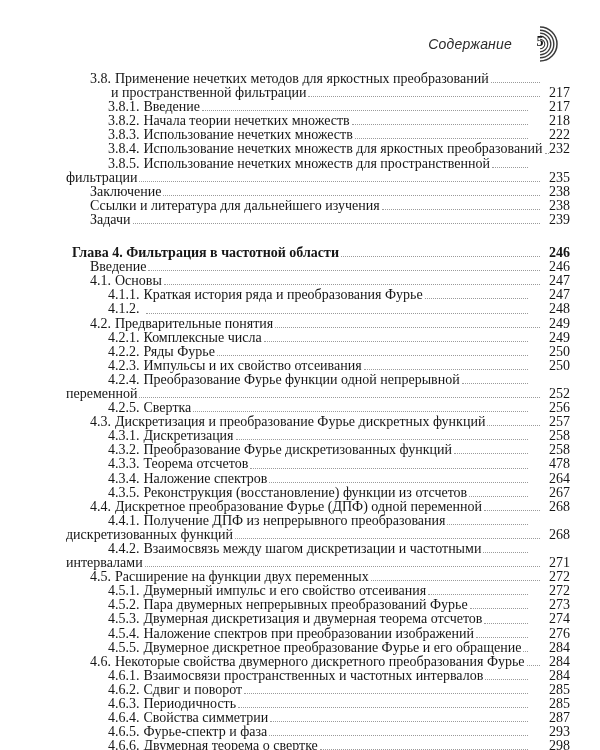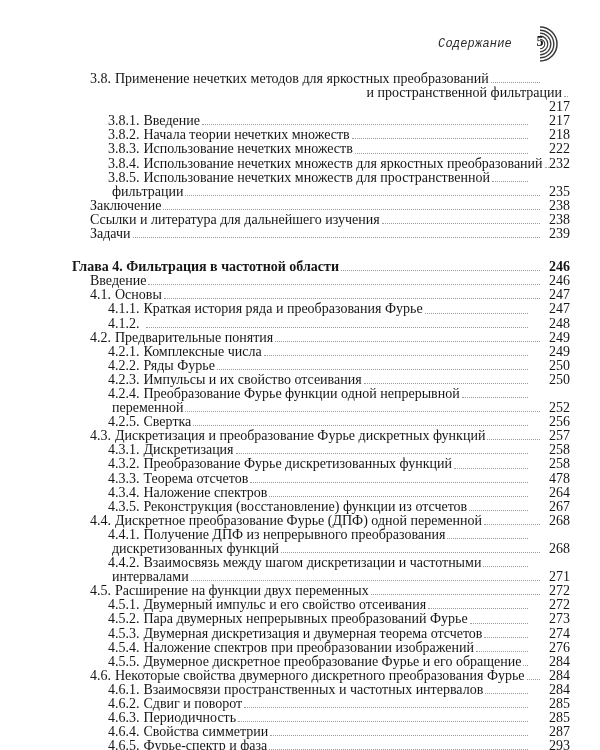--- a/index.html
+++ b/index.html
@@ -20,23 +20,23 @@
   .page-header {
     position: absolute;
     top: 22px;
     right: 30px;
     display: flex;
     align-items: center;
     gap: 14px;
     height: 44px;
   }
   .header-title {
-    font-family: Liberation Mono, monospace;
+    font-family: Liberation Sans, sans-serif;
     font-style: italic;
-    font-size: 12px;
+    font-size: 14px;
     color: #2b2b2b;
     letter-spacing: 0.2px;
     white-space: nowrap;
   }
   .header-folio {
     position: relative;
     width: 44px;
     height: 42px;
   }
   .header-folio svg {
@@ -98,22 +98,22 @@
     flex: 0 0 auto;
     width: 26px;
     text-align: right;
     padding-left: 2px;
   }
 
   
   .lvl1 { padding-left: 72px; }
   .lvl2 { padding-left: 90px; }
   .lvl3 { padding-left: 108px; gap: 12px; }
-  .lvl2c { padding-left: 111px; flex-direction: column; }
-  .lvl3c { padding-left: 112px; }
+  .lvl2c { padding-left: 111px; }
+  .lvl3c { padding-left: 66px; }
 
   .entry.chapter {
     font-weight: bold;
     padding-top: 0;
   }
   .entry.chapter .leader { border-bottom-color: #9a9a9a; }
 
   .spacer-lg { height: 19px; }
 </style>
 </head>

